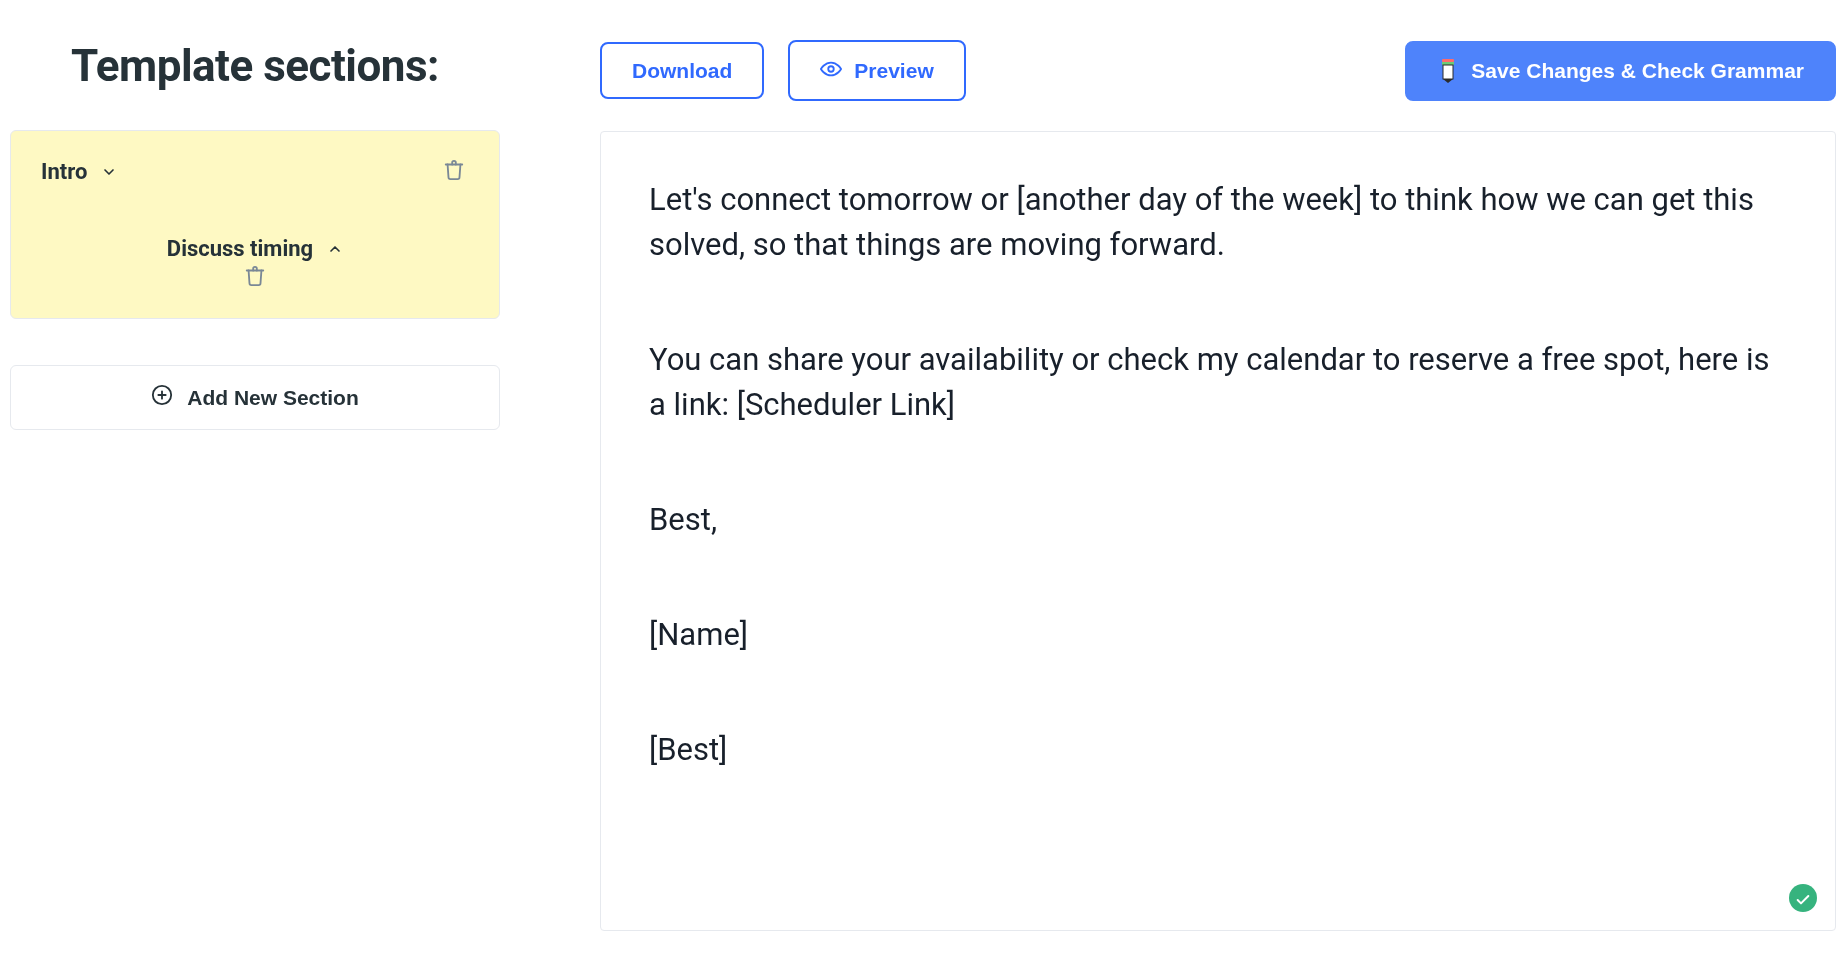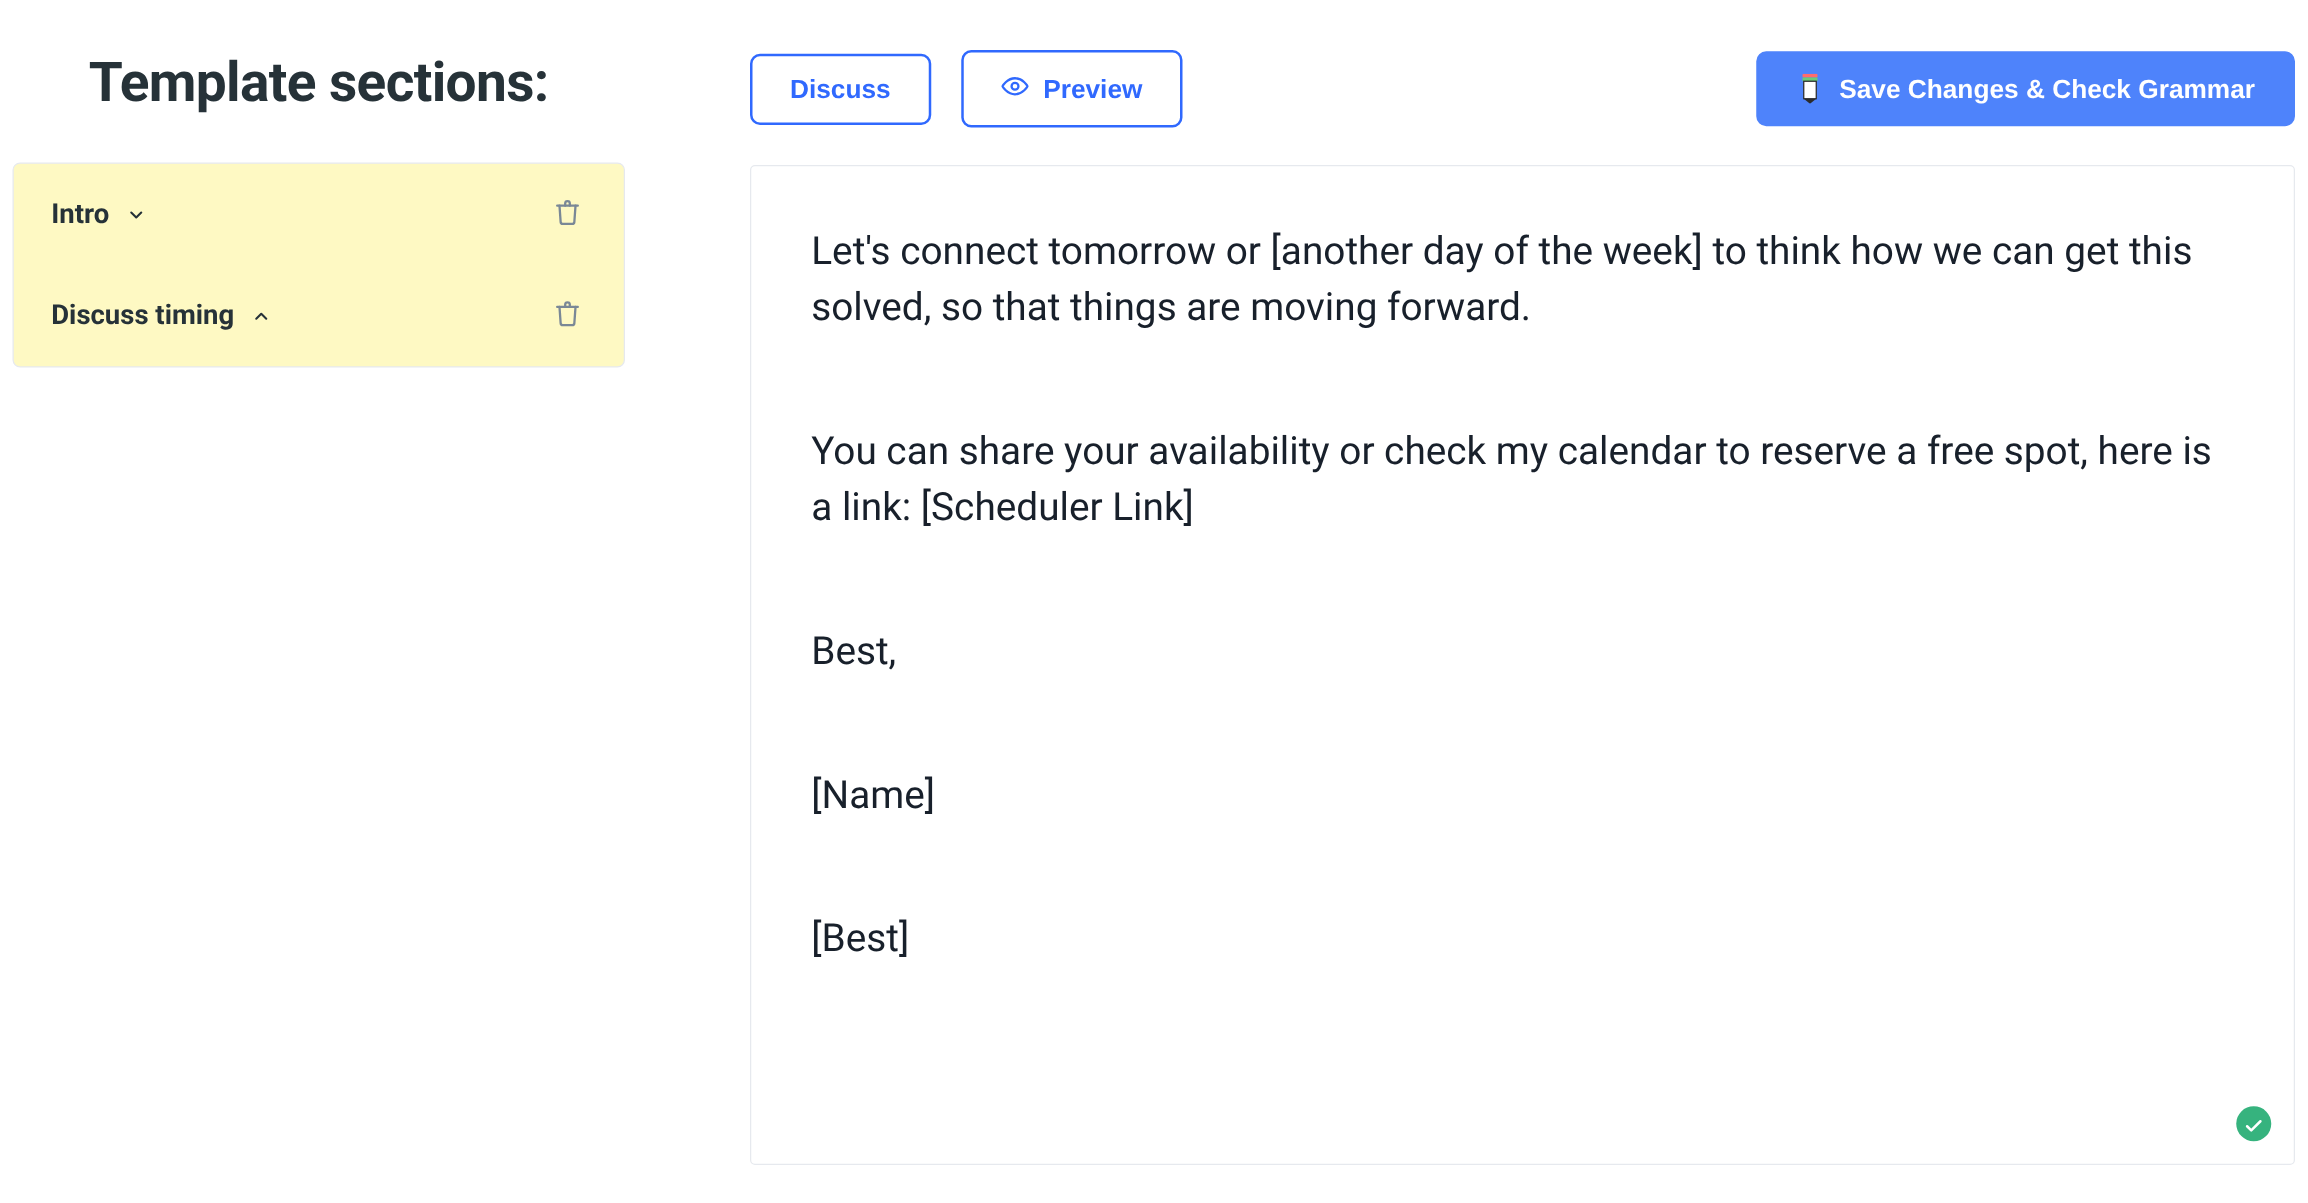--- a/index.html
+++ b/index.html
@@ -38,20 +38,21 @@
     }
     .section-row {
       display: flex;
       align-items: center;
       justify-content: space-between;
       padding: 24px 30px;
       cursor: pointer;
     }
     .section-row + .section-row {
       border-top: none;
+      flex-direction: column;
     }
     .section-title-wrap {
       display: flex;
       align-items: center;
       gap: 14px;
     }
     .section-title {
       font-size: 22px;
       font-weight: 700;
       color: #263238;
@@ -198,27 +199,37 @@
                 <polyline points="3 6 5 6 21 6"></polyline>
                 <path d="M19 6l-1 14a2 2 0 0 1-2 2H8a2 2 0 0 1-2-2L5 6"></path>
                 <path d="M10 6V4a2 2 0 0 1 2-2h0a2 2 0 0 1 2 2v2"></path>
               </svg>
           </span>
         </button>
       </div>
 
     </div>
 
+    <button class="add-section-btn">
+      <span class="plus-circle">
+        <svg width="22" height="22" viewBox="0 0 24 24" fill="none" stroke-width="2" stroke-linecap="round" stroke-linejoin="round">
+            <circle cx="12" cy="12" r="10"></circle>
+            <line x1="12" y1="8" x2="12" y2="16"></line>
+            <line x1="8" y1="12" x2="16" y2="12"></line>
+          </svg>
+      </span>
+      <span>Add New Section</span>
+    </button>
   </div>
 
   <div class="right-col">
 
     <div class="toolbar">
       <button class="btn btn-outline">
-        <span>Discuss</span>
+        <span>Download</span>
       </button>
       <button class="btn btn-outline">
         <span class="eye-icon">
           <svg width="22" height="22" viewBox="0 0 24 24" fill="none" stroke-width="2" stroke-linecap="round" stroke-linejoin="round">
               <path d="M1 12s4-7 11-7 11 7 11 7-4 7-11 7S1 12 1 12z"></path>
               <circle cx="12" cy="12" r="3"></circle>
             </svg>
         </span>
         <span>Preview</span>
       </button>

